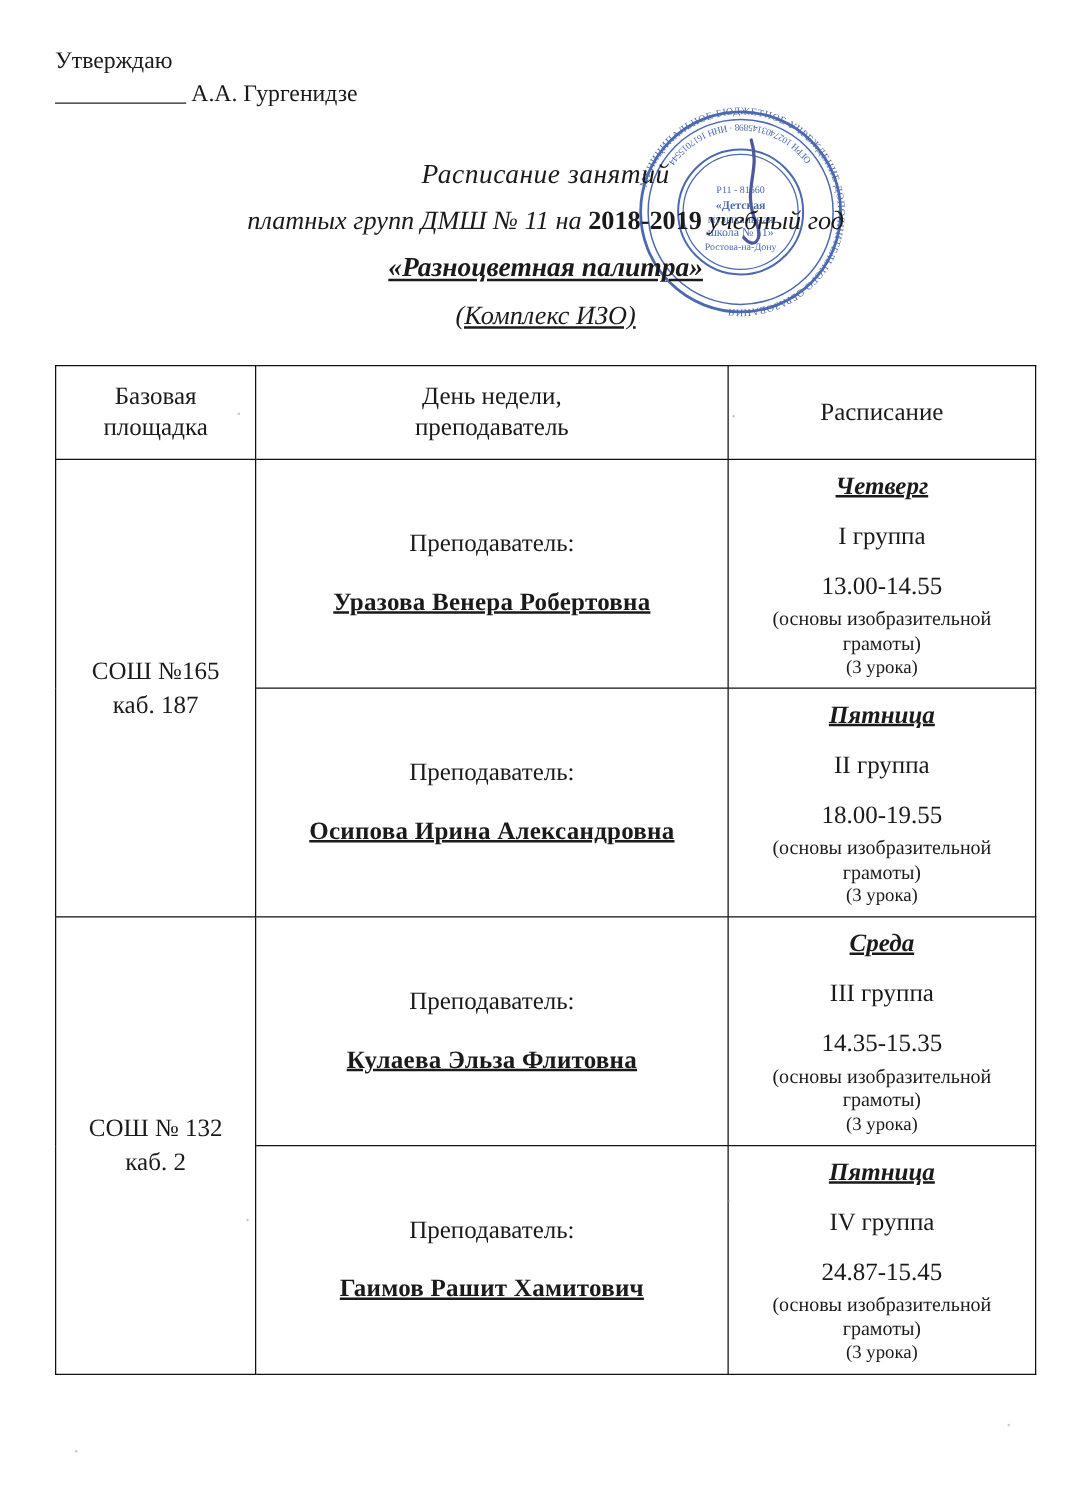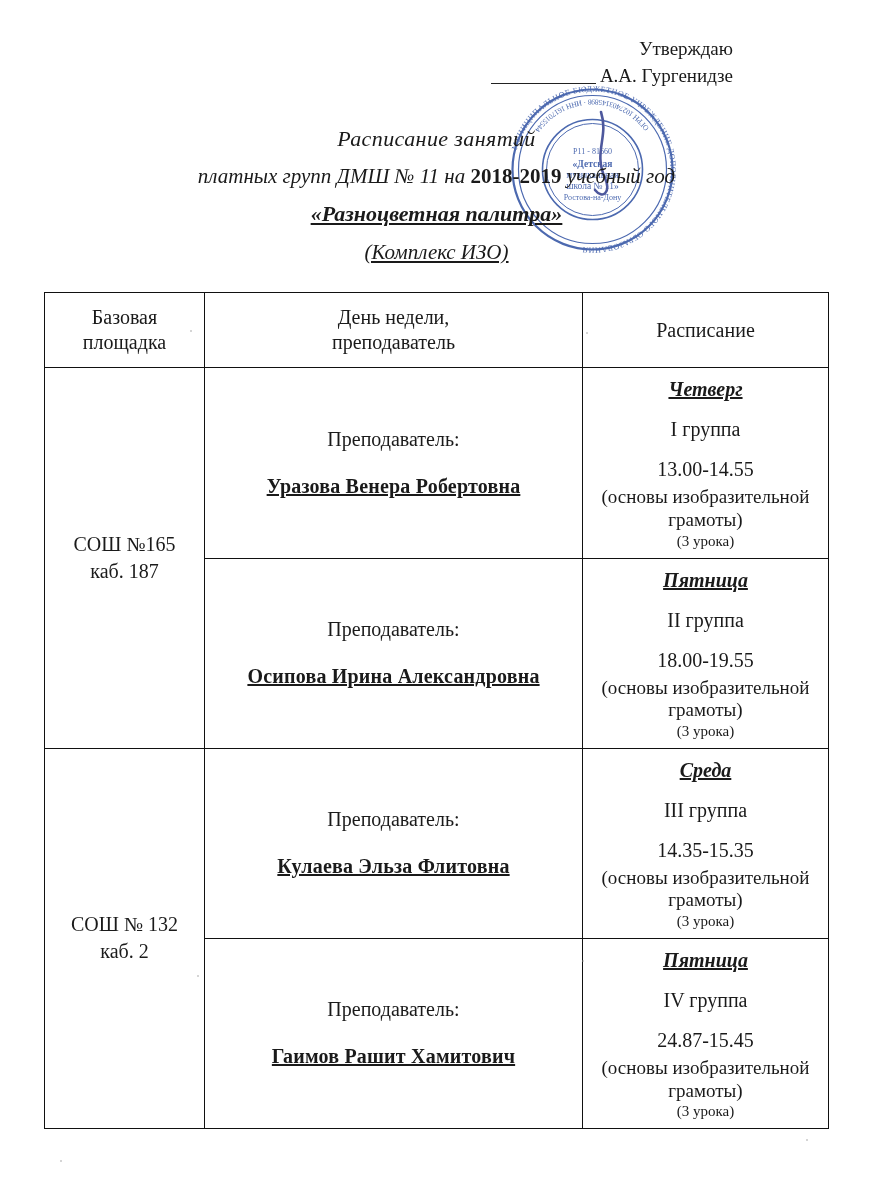--- a/index.html
+++ b/index.html
@@ -19,21 +19,20 @@
   .page {
     position: relative;
     width: 873px;
     height: 1200px;
     box-sizing: border-box;
     padding: 36px 44px 0 44px;
   }
 
   
   .approval {
-    text-align: right;
     padding-right: 96px;
     line-height: 1.42;
     font-size: 19px;
   }
   .approval div {
     white-space: nowrap;
   }
   .approval .sig-line {
     display: inline-block;
     position: relative;
@@ -149,21 +148,21 @@
     font-size: 20px;
     margin-bottom: 10px;
   }
   td.sched .time {
     display: block;
     font-size: 20px;
     margin-bottom: 2px;
   }
   td.sched .note {
     display: block;
-    font-size: 19px;
+    font-size: 16px;
     line-height: 1.2;
   }
   td.sched .lessons {
     display: block;
     font-size: 15px;
     line-height: 1.3;
   }
 
   
   .speck {

